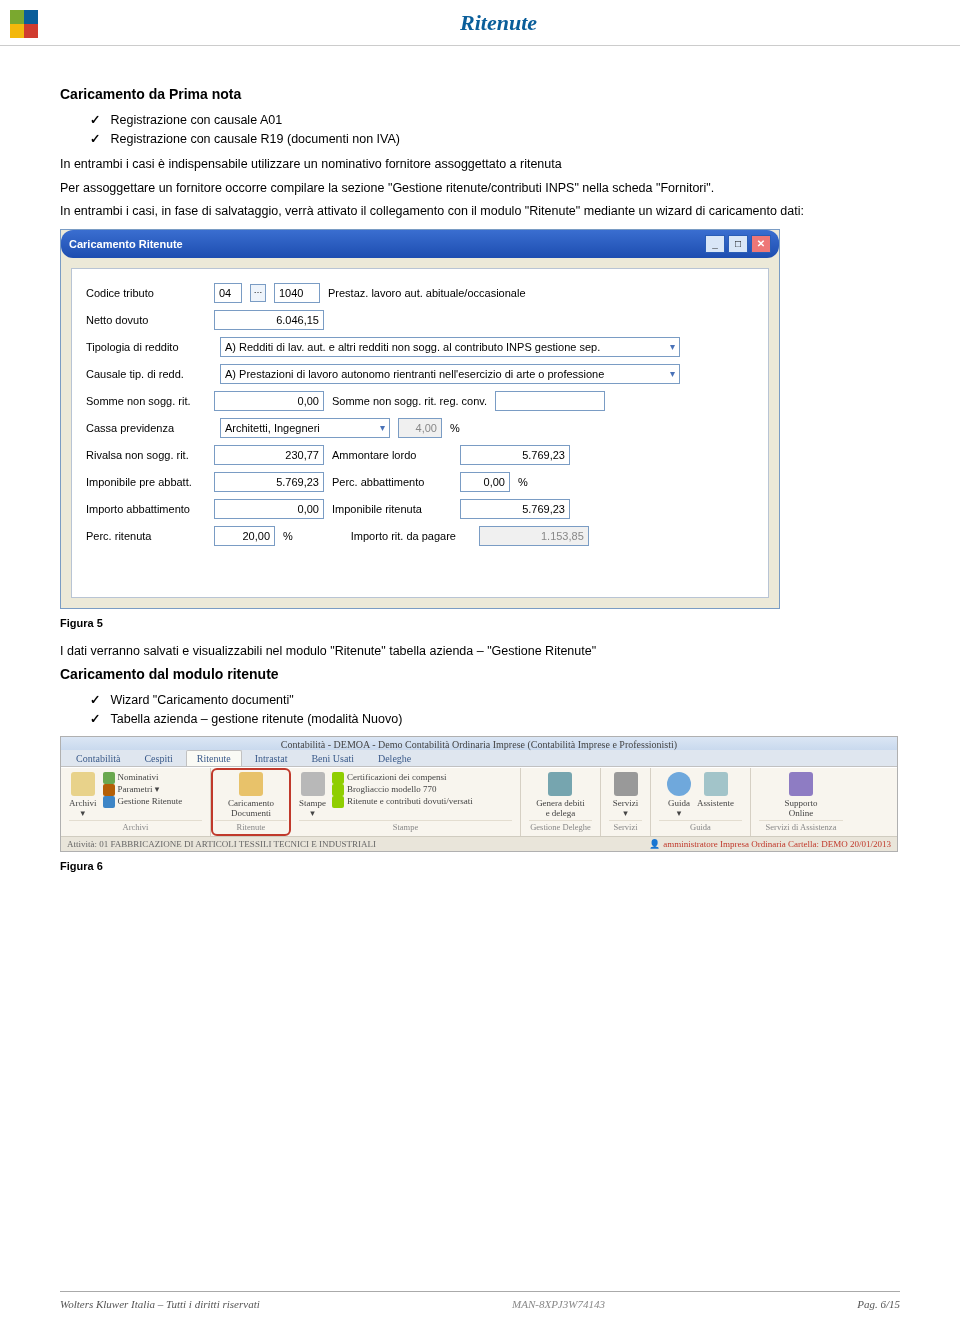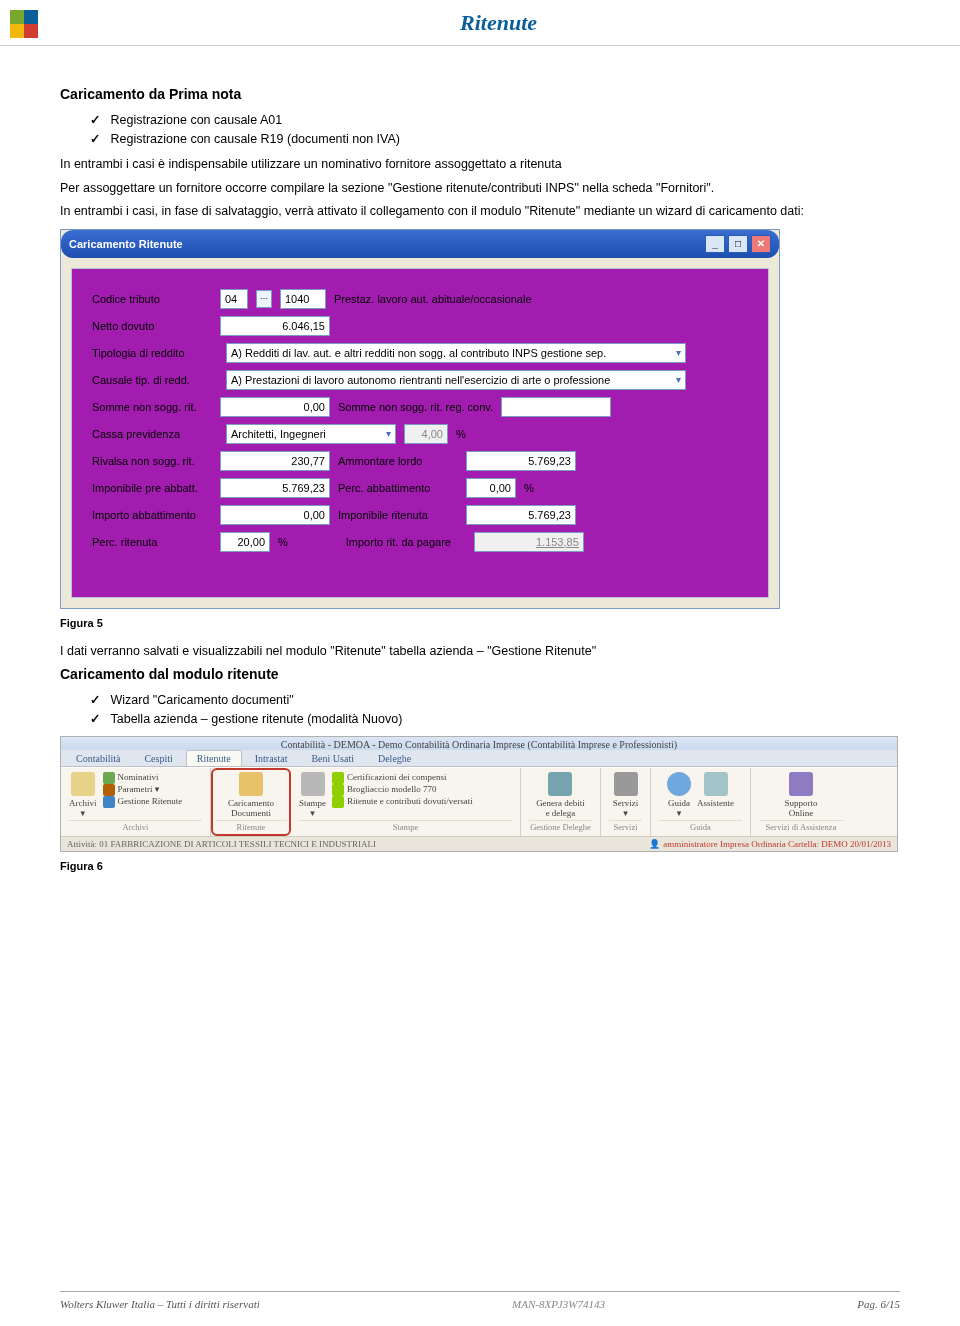--- a/index.html
+++ b/index.html
@@ -42,21 +42,21 @@
 .bullets li::before { content: "✓"; margin-right: 10px; font-weight: bold; }
 .para { font-size: 12.5px; font-family: "Trebuchet MS", Arial; line-height: 1.4; margin-bottom: 6px; text-align: justify; }
 .caption { font-size: 11px; font-weight: bold; margin: 8px 0 14px 0; }
 
 
 .dlg { width: 720px; border: 1px solid #7a9cc4; background:#ece9d8; margin: 8px 0 6px 0; font-family: Tahoma, Arial; font-size: 11px; }
 .dlg-title { background: linear-gradient(#3a6ed0,#1d4db0); color:#fff; padding: 5px 8px; display:flex; align-items:center; justify-content:space-between; font-weight:bold;border-radius:12px; }
 .dlg-title .tbtns { display:flex; gap:3px; }
 .dlg-title .tbtn { width:20px; height:18px; background:#d9e6f7; border:1px solid #2a5db6; display:flex; align-items:center; justify-content:center; font-size:10px; color:#000; }
 .dlg-title .tbtn.close { background:#e77; color:#fff; }
-.dlg-body { background:#a21caf; margin:10px; padding:20px; border:1px solid #b8c4d4; height:330px; }
+.dlg-body { background:#ffffff; margin:10px; padding:14px; border:1px solid #b8c4d4; height:330px; }
 .frow { display:flex; align-items:center; margin-bottom:7px; gap:8px; }
 .frow label { width:120px; text-decoration: underline dotted transparent; }
 .inp { border:1px solid #7a9cc4; background:#fff; height:20px; padding:1px 4px; font-size:11px; }
 .inp.ro { background:#f0f0f0; color:#888; }
 .inp.num { text-align:right; }
 .sel { border:1px solid #7a9cc4; background:#fff; height:20px; padding:0 18px 0 4px; font-size:11px; position:relative; display:inline-flex; align-items:center;margin-left:6px; }
 .sel::after { content:"▾"; position:absolute; right:4px; color:#4a72b8; font-size:10px; }
 .dlg-foot { display:flex; justify-content:space-between; padding:10px 14px 14px 14px; }
 .btn { border:1px solid #888; background:#f4f4f0; padding:3px 14px; font-size:11px; min-width:70px; text-align:center; }
 
@@ -171,25 +171,25 @@
         <span>%</span>
       </div>
       <div class="frow">
         <label>Importo abbattimento</label>
         <input class="inp num" style="width: 110px;" value="0,00">
         <label style="width:120px">Imponibile ritenuta</label>
         <input class="inp num" style="width: 110px;" value="5.769,23">
       </div>
       <div class="frow">
         <label>Perc. ritenuta</label>
-        <input class="inp num" style="width: 50px;" value="20,00">
+        <input class="inp num" style="width: 61px;" value="20,00">
         <span>%</span>
         <span style="width:42px"></span>
         <label style="width:120px">Importo rit. da pagare</label>
-        <input class="inp num ro" style="width: 110px; text-decoration: underline;" value="1.153,85">
+        <input class="inp num ro" style="width: 110px;" value="1.153,85">
       </div>
     </div>
   </div>
 
   <div class="caption">Figura 5</div>
 
   <p class="para">I dati verranno salvati e visualizzabili nel modulo "Ritenute" tabella azienda – "Gestione Ritenute"</p>
   <div class="h3">Caricamento dal modulo ritenute</div>
   <ul class="bullets">
     <li>Wizard "Caricamento documenti"</li>

